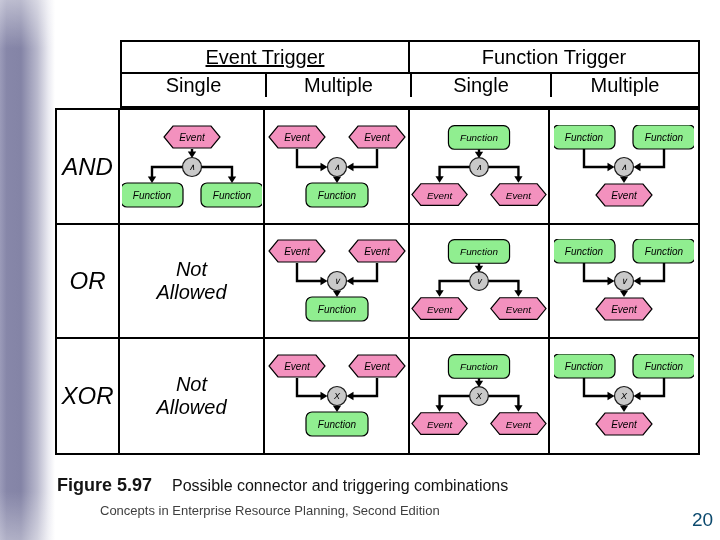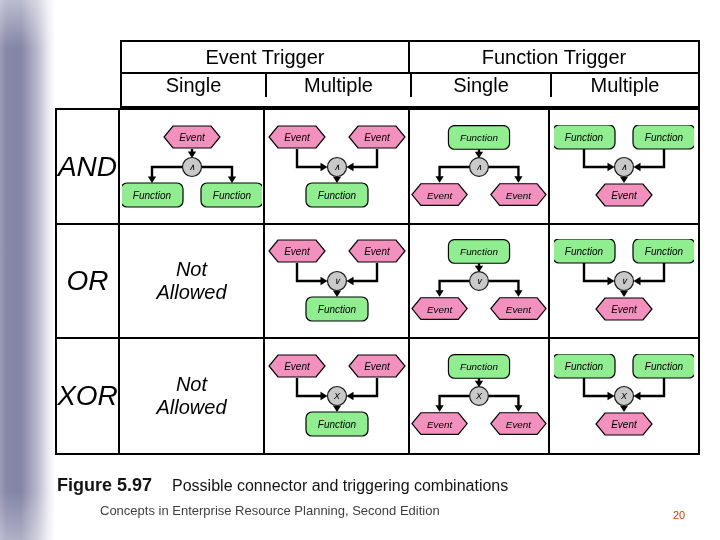--- a/index.html
+++ b/index.html
@@ -7,42 +7,42 @@
          font-family:"Liberation Sans",sans-serif;color:#000;}
   .sidebar{position:absolute;left:0;top:0;width:55px;height:540px;
     background:
       linear-gradient(to bottom, rgba(255,255,255,.45) 0%, rgba(255,255,255,0) 9%, rgba(255,255,255,0) 91%, rgba(255,255,255,.35) 100%),
       linear-gradient(to right, #9b9bb9 0%, #8787a9 12%, #8484a6 38%, #b9b9cd 68%, #eaeaf1 88%, #ffffff 100%);}
   
   .hdr{position:absolute;left:120px;top:40px;width:580px;height:68px;
        border:2px solid #000;box-sizing:border-box;}
   .hdr-row1{display:grid;grid-template-columns:288px 288px;height:32px;box-sizing:border-box;}
   .hdr-row1 .hcell{border-bottom:2px solid #000;}
-  .hdr-row1 .hcell:first-child{border-right:2px solid #000;}
+  .hdr-row1 .hcell:first-child{border-right:2px solid #000;text-decoration:underline;}
   .hdr-row2{display:grid;grid-template-columns:145px 145px 140px 146px;height:20px;}
   .hdr-row2 .hcell:not(:last-child){border-right:2px solid #000;}
   .hcell{display:flex;align-items:center;justify-content:center;font-size:20px;box-sizing:border-box;}
   
   .grid{position:absolute;left:55px;top:108px;width:645px;height:347px;
         border:2px solid #000;box-sizing:border-box;
         display:grid;grid-template-columns:63px 145px 145px 140px 148px;
         grid-template-rows:115px 114px 114px;}
   .cell{border-right:2px solid #000;border-bottom:2px solid #000;box-sizing:border-box;
         display:flex;align-items:center;justify-content:center;font-style:italic;}
   .grid > .cell:nth-child(5n){border-right:none;}
   .grid > .cell:nth-child(n+11){border-bottom:none;}
-  .rowlabel{font-size:28px;}
+  .rowlabel{font-size:24px;}
   .na{font-size:20px;text-align:center;line-height:1.15;}
   svg text{font-family:"Liberation Sans",sans-serif;fill:#000;}
   
   .caption{position:absolute;left:57px;top:475px;white-space:nowrap;}
   .cap-bold{font-weight:bold;font-size:18px;color:#141414;}
   .cap-text{font-size:16px;color:#141414;margin-left:20px;}
   .footer-text{position:absolute;left:100px;top:503px;font-size:13px;color:#3f3f3f;}
-  .page-number{position:absolute;left:673px;top:509px;font-size:11px;color:#c2410c;}
+  .page-number{position:absolute;left:692px;top:509px;font-size:19px;color:#0c4a6e;}
 </style>
 </head>
 <body>
 
 <div class="slide">
   <div class="sidebar"></div>
 
   <div class="hdr">
     <div class="hdr-row1">
       <div class="hcell">Event Trigger</div>

